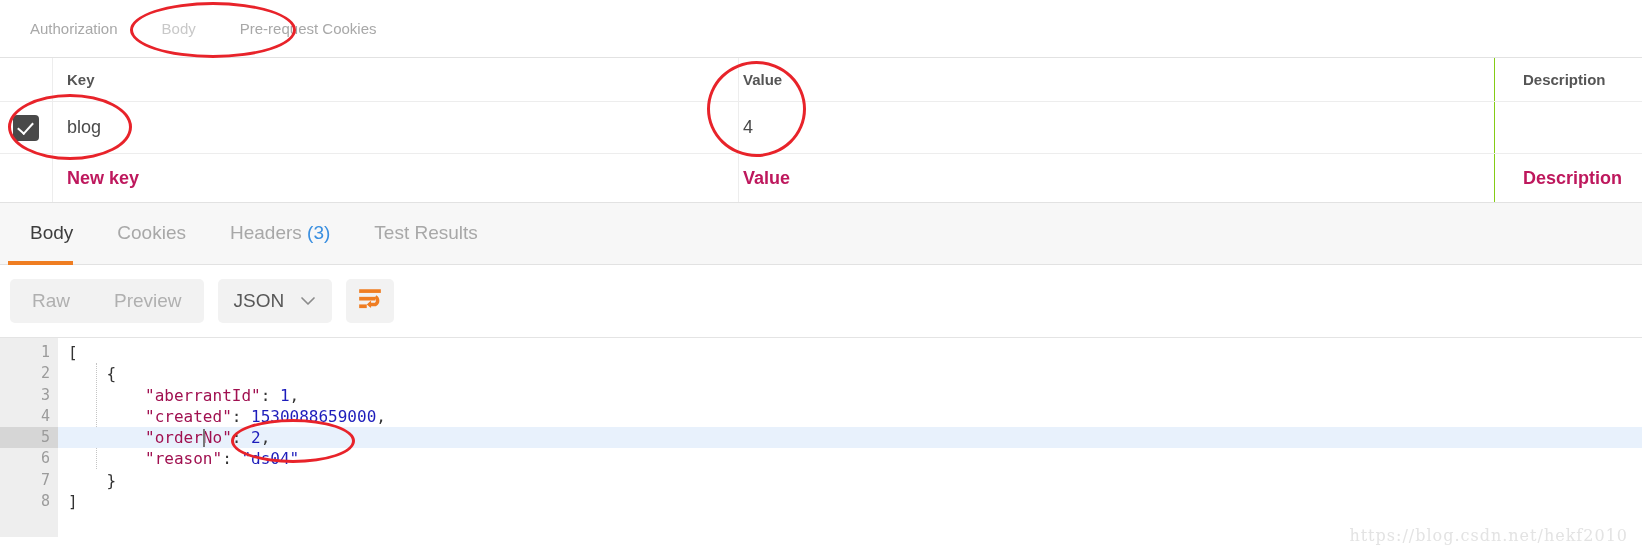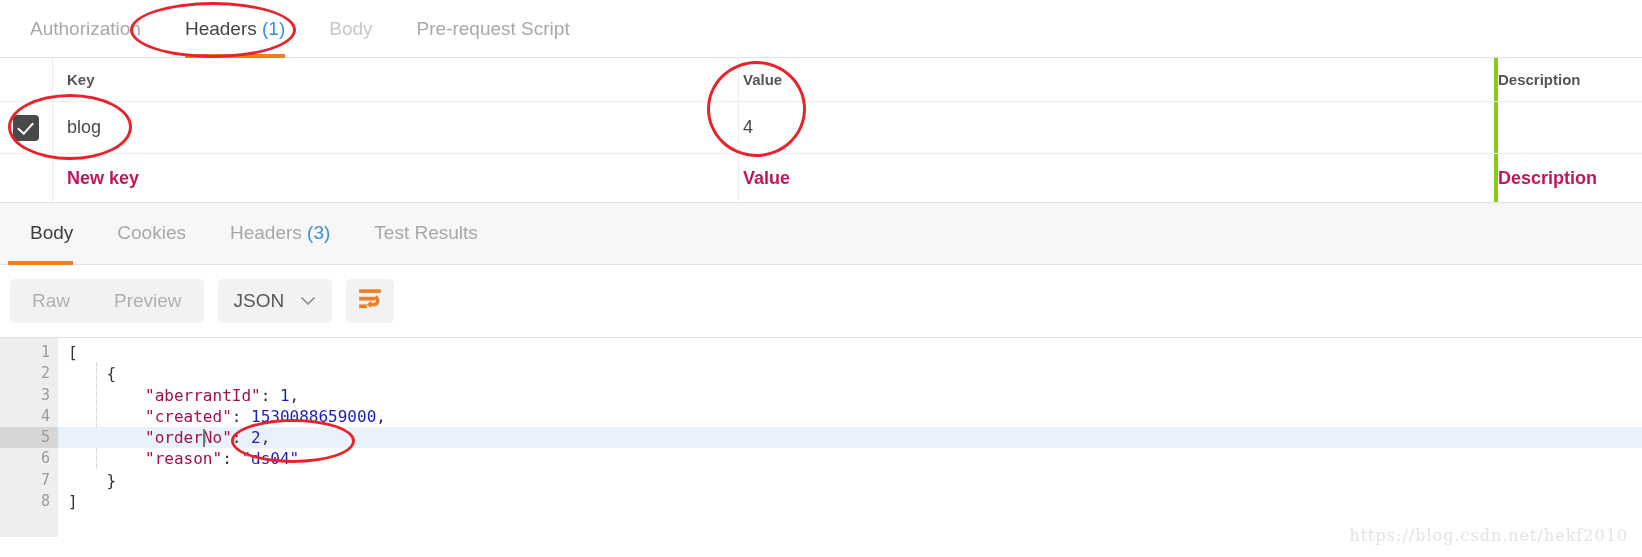--- a/index.html
+++ b/index.html
@@ -18,21 +18,21 @@
     position: relative;
     height: 58px;
     display: flex;
     align-items: center;
     padding-left: 8px;
     border-bottom: 1px solid #e2e2e2;
     background: #ffffff;
   }
   .req-tab {
     position: relative;
-    font-size: 19px;
+    font-size: 15px;
     color: #a8a8a8;
     padding: 0 22px;
     height: 58px;
     line-height: 58px;
     white-space: nowrap;
     cursor: pointer;
   }
   .req-tab.active { color: #454545; }
   .req-tab.dim    { color: #c8c8c8; }
   .req-tab .cnt   { color: #3a8fe0; }
@@ -63,21 +63,21 @@
   .cell {
     display: flex;
     align-items: center;
     position: relative;
     font-size: 18px;
     color: #4a4a4a;
   }
   .cell.c-check { width: 52px; flex: none; justify-content: center; }
   .cell.c-key   { flex: none; width: 686px; border-left: 1px solid #ededed; padding-left: 14px; }
   .cell.c-val   { flex: none; width: 756px; border-left: 1px solid #ededed; padding-left: 4px; }
-  .cell.c-desc  { flex: 1 1 auto; border-left: 4px solid #84cc16; padding-left: 0; }
+  .cell.c-desc  { flex: 1 1 auto; border-left: 1px solid #84cc16; padding-left: 28px; }
 
   .hrow.head .cell { font-size: 15px; font-weight: bold; color: #555; }
   .hrow.head .cell.c-check { border-left: none; }
   .hrow.head .cell.c-key { border-left: 1px solid #ededed; }
 
   .ph { color: #be185d; font-weight: bold; }
 
   .chk {
     width: 26px; height: 26px;
     background: #494949;
@@ -270,29 +270,25 @@
     border-radius: 50%;
   }
 </style>
 </head>
 <body>
 
 <div class="req-tabbar">
   <div class="req-tab">
     <span>Authorization</span>
   </div>
-  <div class="req-tab active">
-    <span>Headers</span>
-    <span class="cnt">(1)</span>
-  </div>
   <div class="req-tab dim">
     <span>Body</span>
   </div>
   <div class="req-tab">
-    <span>Pre-request Script</span>
+    <span>Pre-request Cookies</span>
   </div>
 </div>
 
 <div class="hdr-table">
 
   <div class="hrow head">
     <div class="cell c-check"></div>
     <div class="cell c-key">Key</div>
     <div class="cell c-val">Value</div>
     <div class="cell c-desc">Description</div>

